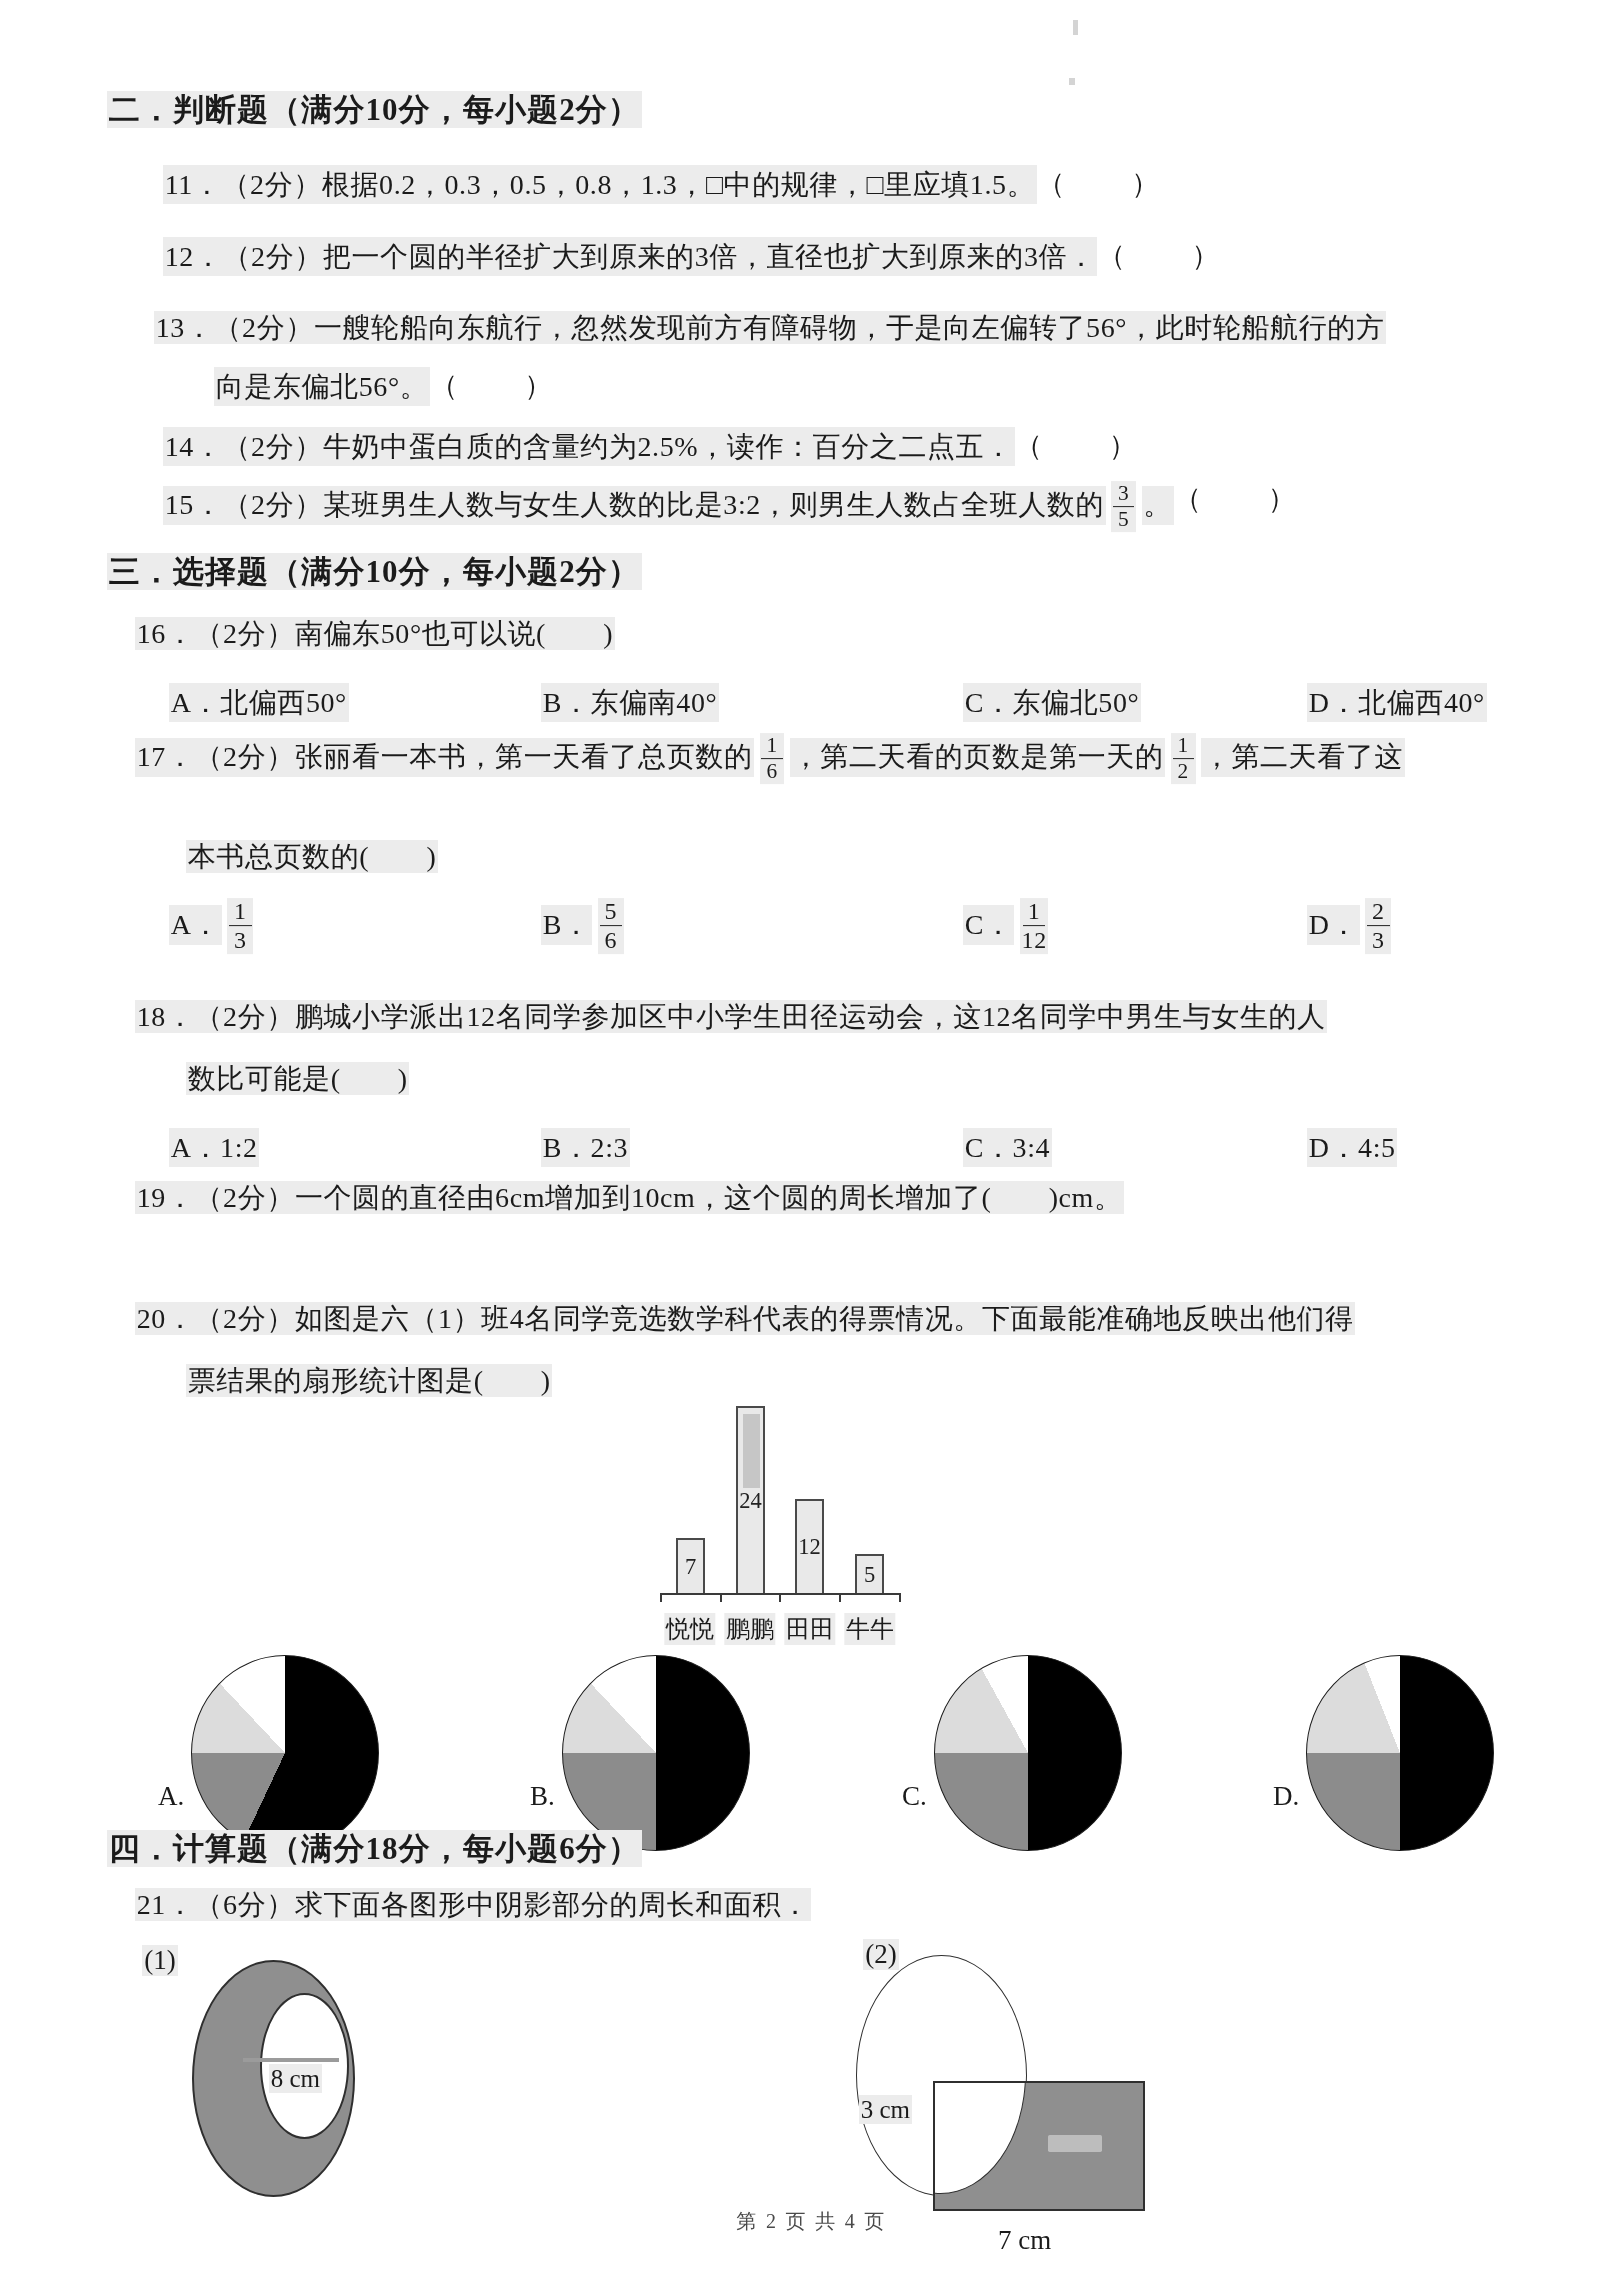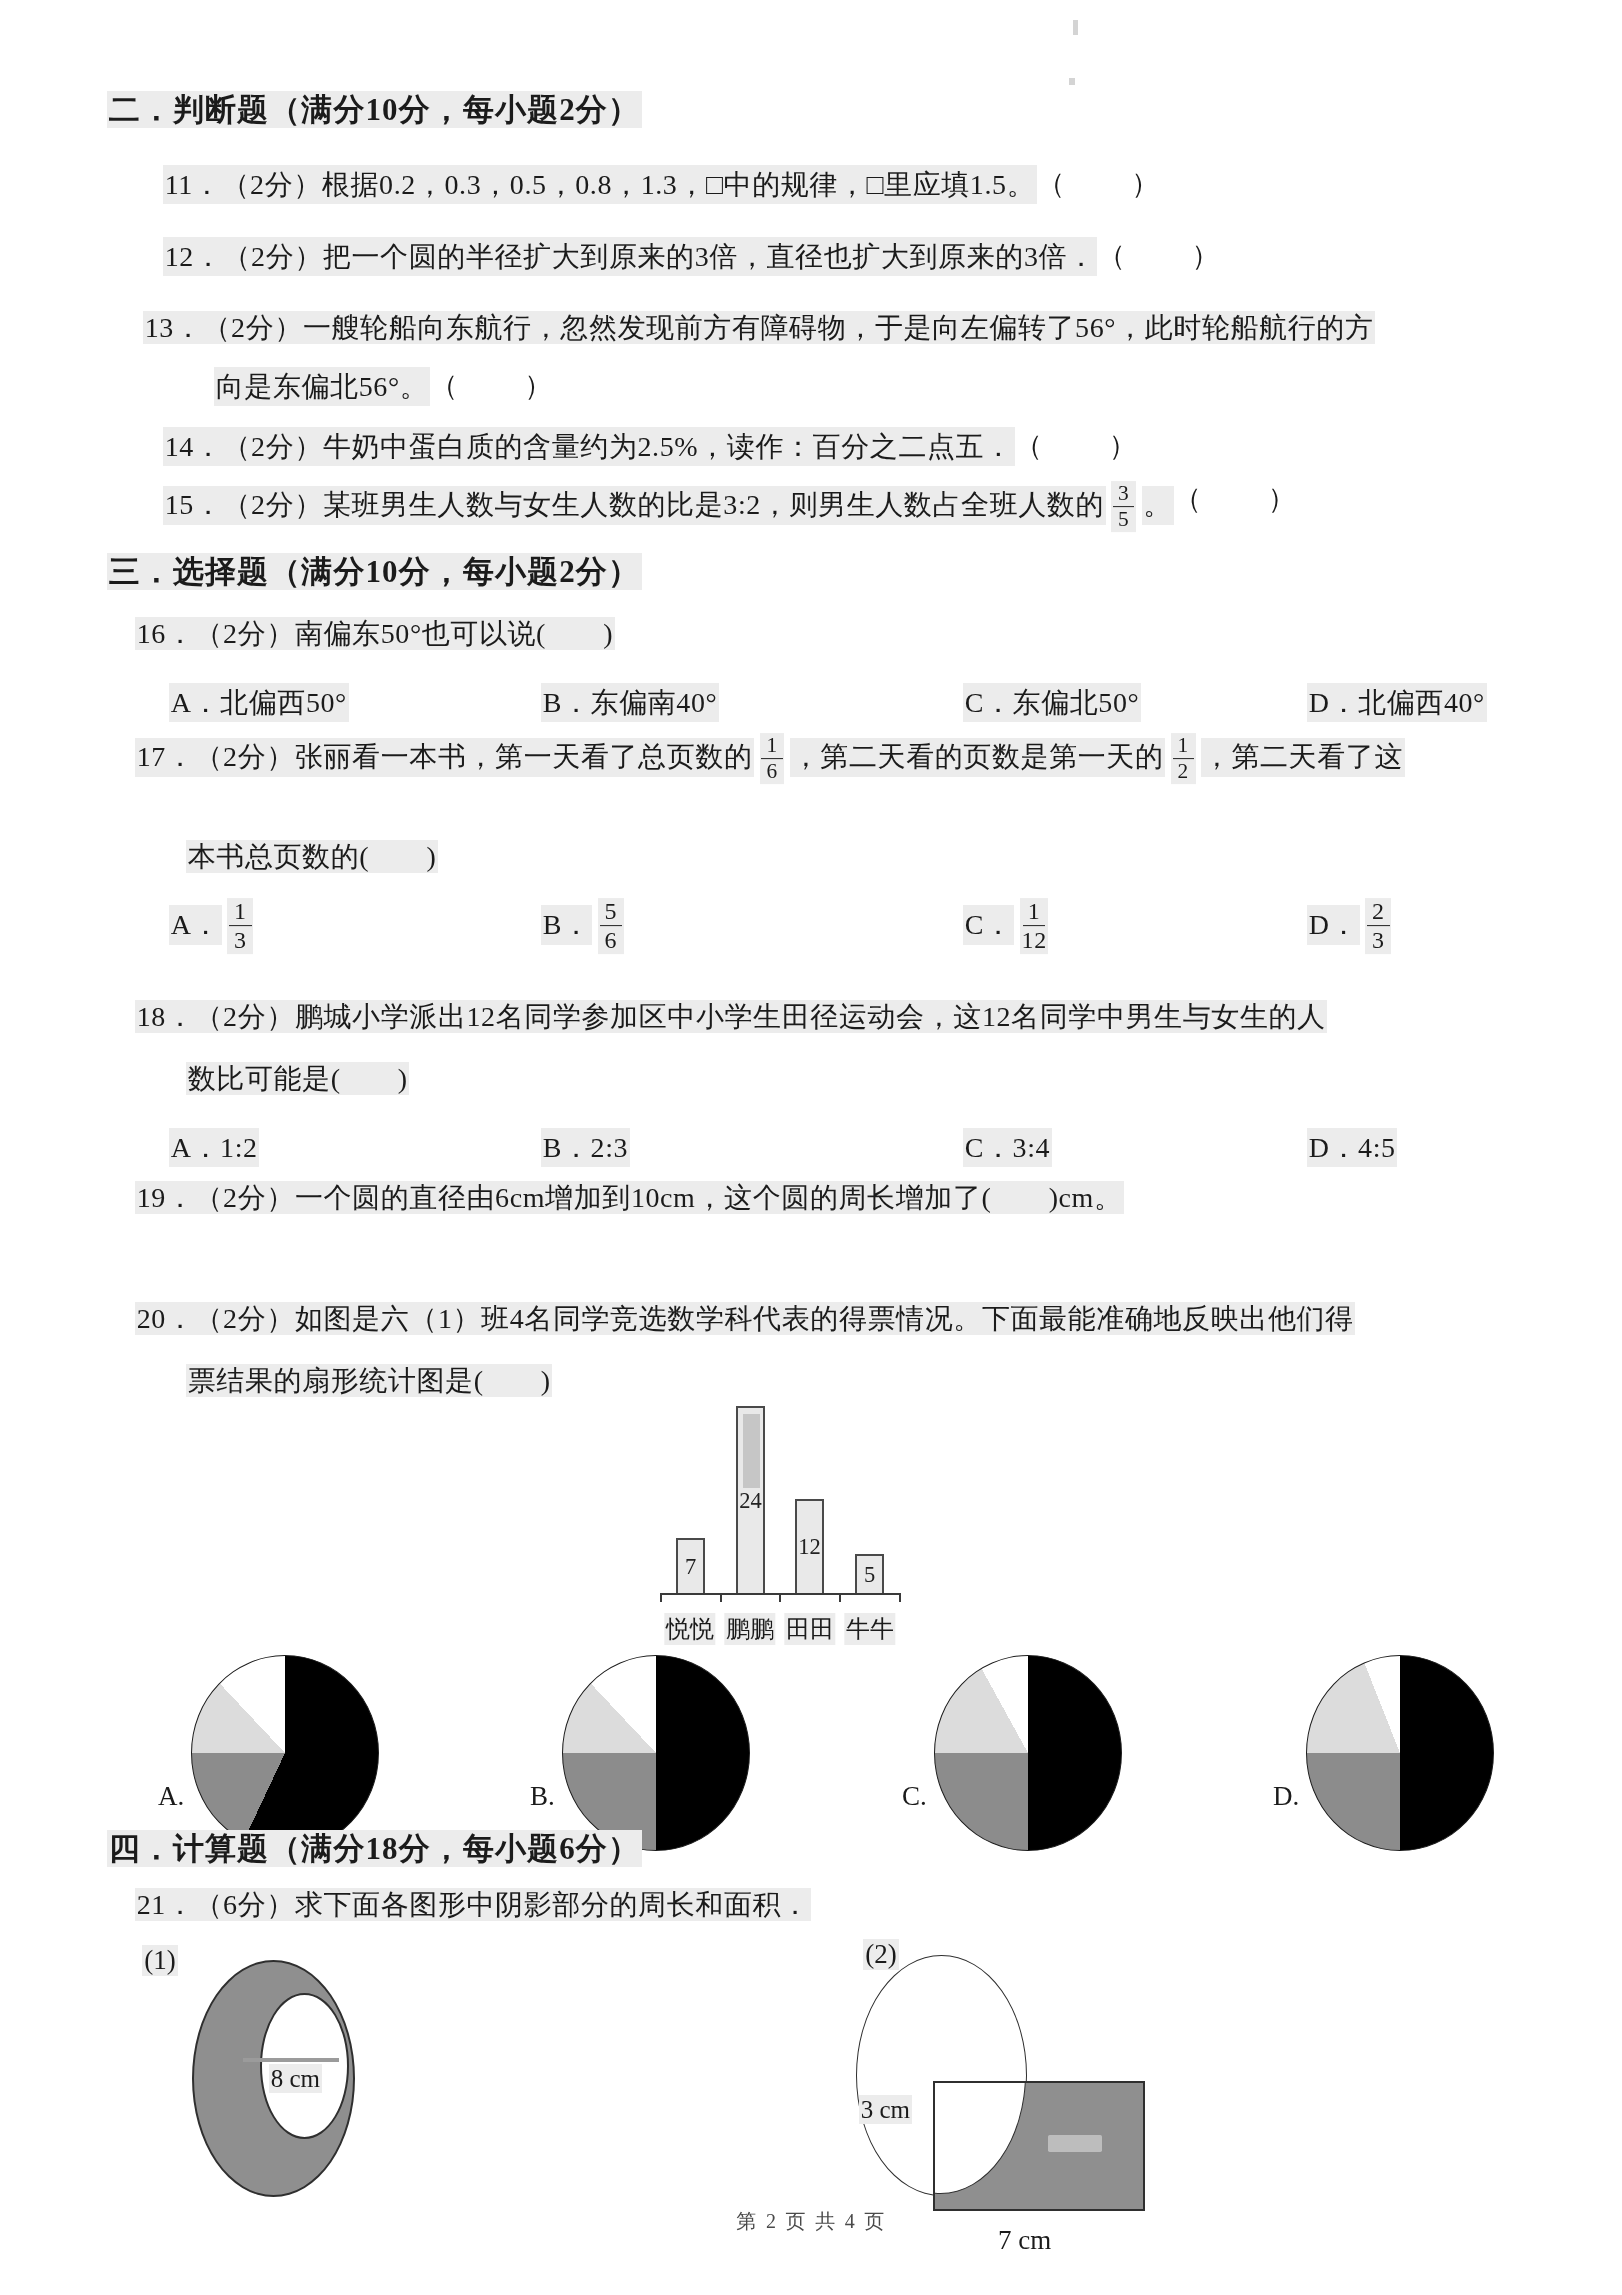--- a/index.html
+++ b/index.html
@@ -62,21 +62,21 @@
   <div class="abs q qline" style="left:135px;top:165px;width:1465px;">
     <span class="hl">11．（2分）根据0.2，0.3，0.5，0.8，1.3，□中的规律，□里应填1.5。</span>
     <span class="paren">（　　）</span>
   </div>
 
   <div class="abs q qline" style="left:135px;top:237px;width:1465px;">
     <span class="hl">12．（2分）把一个圆的半径扩大到原来的3倍，直径也扩大到原来的3倍．</span>
     <span class="paren">（　　）</span>
   </div>
 
-  <div class="abs q" style="left:135px;top:309px;padding-left:8px;">
+  <div class="abs q" style="left:146px;top:309px;padding-left:8px;">
     <span class="hl">13．（2分）一艘轮船向东航行，忽然发现前方有障碍物，于是向左偏转了56°，此时轮船航行的方</span>
   </div>
   <div class="abs q qline" style="left:186px;top:367px;width:1414px;">
     <span class="hl">向是东偏北56°。</span>
     <span class="paren">（　　）</span>
   </div>
 
   <div class="abs q qline" style="left:135px;top:427px;width:1465px;">
     <span class="hl">14．（2分）牛奶中蛋白质的含量约为2.5%，读作：百分之二点五．</span>
     <span class="paren">（　　）</span>

